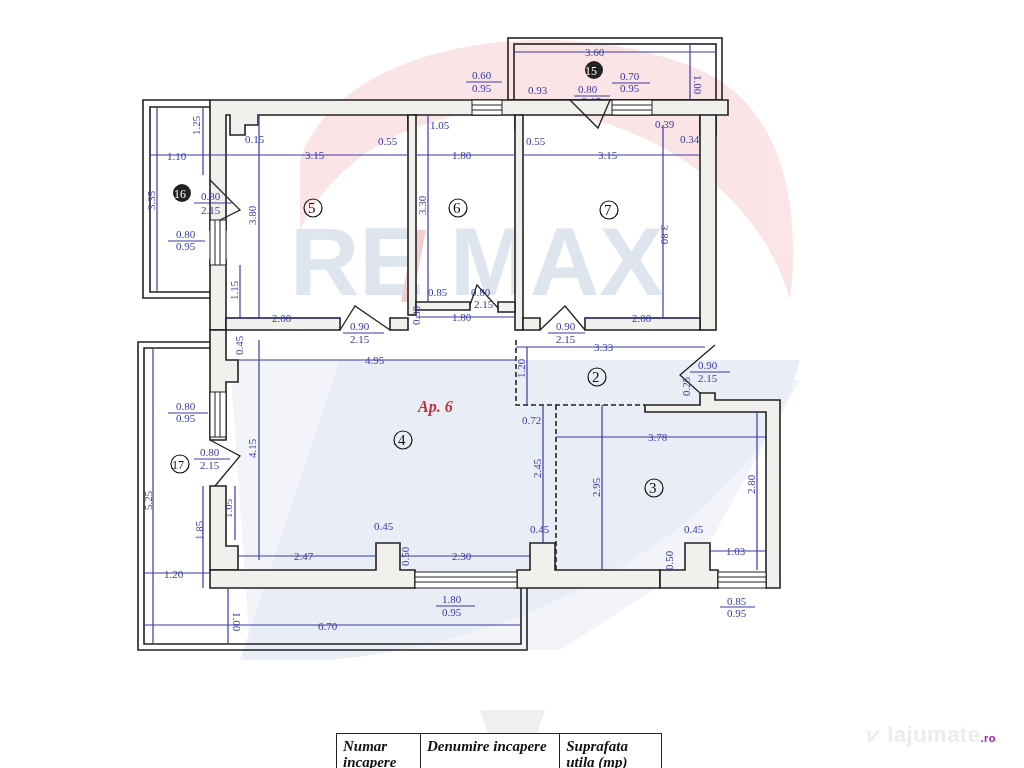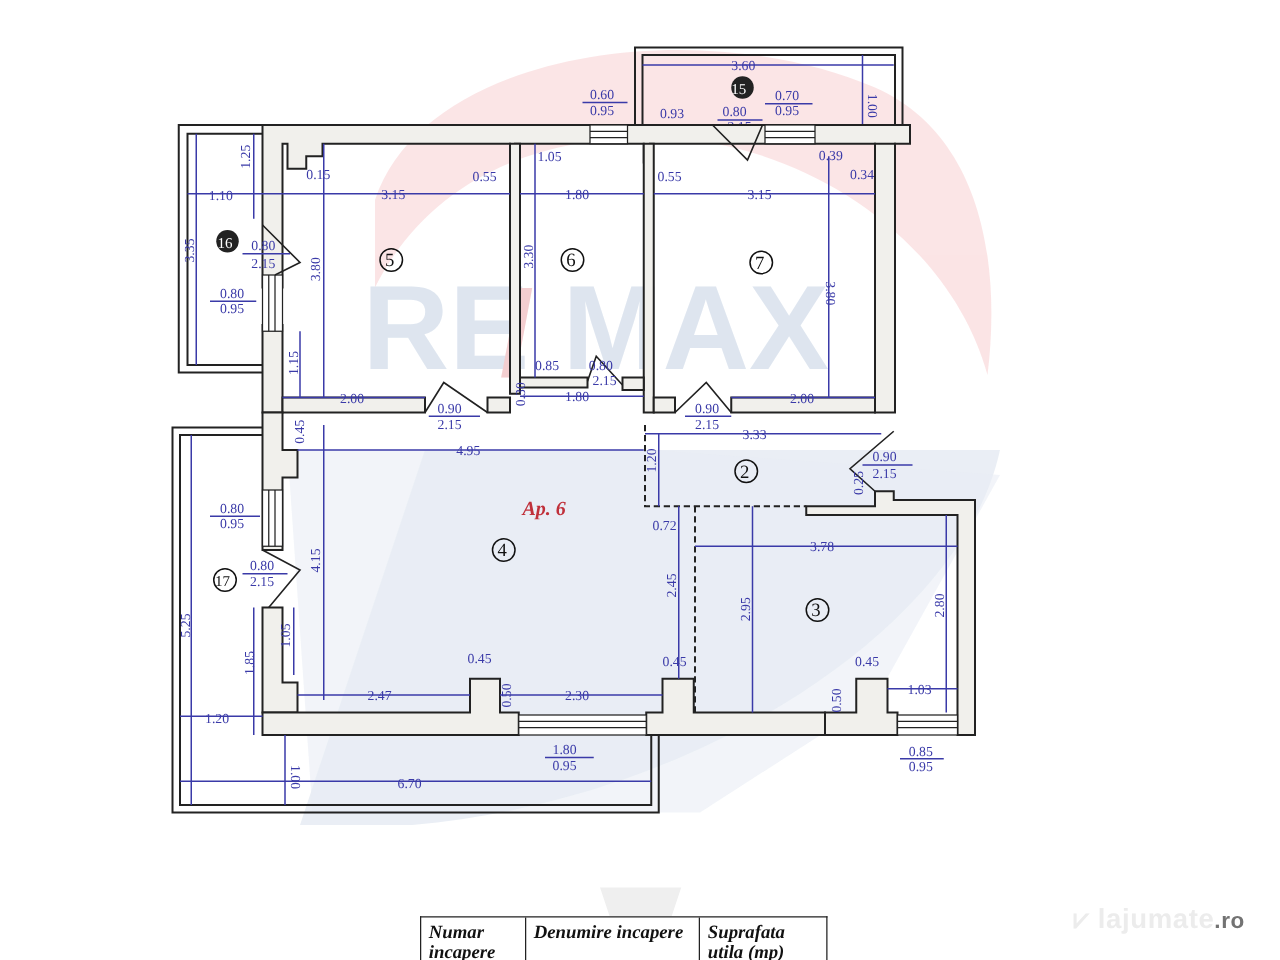--- a/index.html
+++ b/index.html
@@ -11,21 +11,21 @@
   .wall { fill:#f1f0ec; stroke:#222; stroke-width:1.6; }
   .thin { stroke:#222; stroke-width:1.6; fill:none; }
   .room-num { font-family:"Liberation Serif", serif; font-size:15px; fill:#111; }
   .circle { fill:none; stroke:#111; stroke-width:1.2; }
   .circle-filled { fill:#222; }
   .apt { fill:#c0303a; font-style:italic; font-weight:bold; font-size:16px; font-family:"Liberation Serif", serif; }
   .table-box { position:absolute; left:336px; top:733px; width:324px; height:40px; border:1.5px solid #222; border-bottom:none; display:flex; background:#fff; }
   .table-box div { font-family:"Liberation Serif", serif; font-style:italic; font-weight:bold; font-size:15px; color:#111; padding:4px 6px; border-right:1.5px solid #222; line-height:16px; overflow:hidden; }
   .table-box div:last-child { border-right:none; }
   .wm { position:absolute; right:28px; top:722px; font-family:"Liberation Sans", sans-serif; font-size:22px; color:#ececec; font-weight:bold; letter-spacing:0.5px; }
-  .wm .ro { color:#737373; font-size:18px; }
+  .wm .ro { color:#a21caf; font-size:11px; }
 </style>
 </head>
 <body>
 
 <div id="stage">
 <svg width="1024" height="768" viewBox="0 0 1024 768" xmlns="http://www.w3.org/2000/svg">
 
   <g opacity="0.9">
     <path d="M300 160 C 340 40, 560 10, 700 70 C 790 110, 800 220, 790 300 C 760 190, 640 110, 520 110 C 420 110, 340 150, 300 230 Z" fill="#fbe2e3"></path>
     <path d="M340 360 L 800 360 C 770 500, 560 640, 330 660 L 240 660 Z" fill="#e8edf4"></path>

